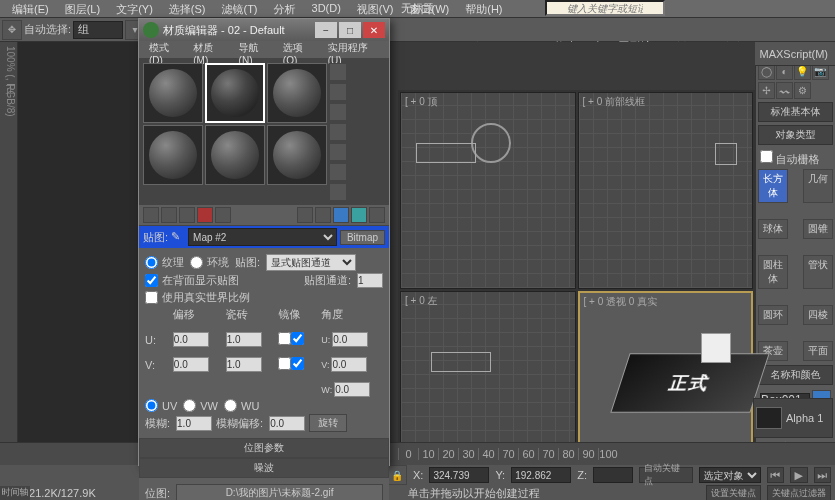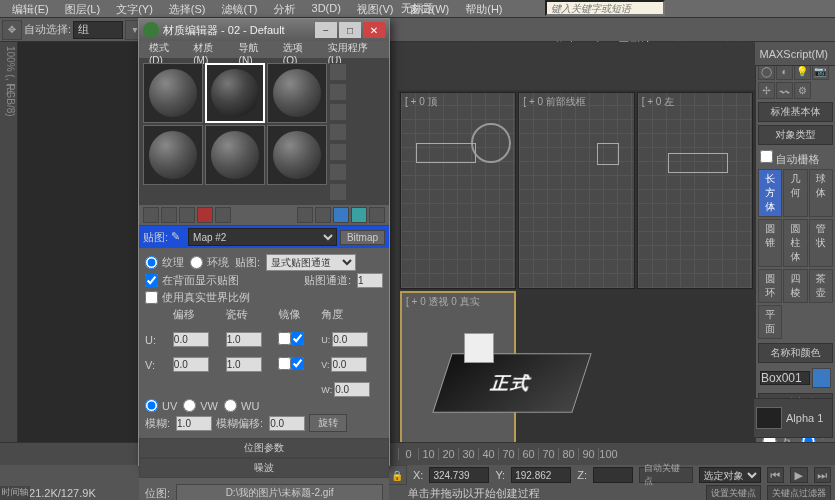--- a/index.html
+++ b/index.html
@@ -6,21 +6,21 @@
 body { background:#4a4a4a; color:#ccc; width:835px; height:500px; overflow:hidden; position:relative; }
 .menubar { background:#6a6a6a; height:18px; display:flex; padding:1px 4px; border-bottom:1px solid #333; }
 .menubar span { padding:1px 8px; color:#ddd; cursor:default; }
 .toolbar { background:#5a5a5a; height:24px; display:flex; align-items:center; padding:2px; gap:2px; border-bottom:1px solid #333; }
 .toolbar .btn, .ico { width:20px; height:20px; background:#555; border:1px solid #444; display:inline-flex; align-items:center; justify-content:center; color:#aaa; font-size:10px; }
 .toolbar input[type=text] { background:#333; border:1px solid #222; color:#ccc; height:18px; padding:0 4px; font-size:11px; }
 .main { display:flex; height:calc(100% - 100px); }
 .left-strip { width:18px; background:#484848; border-right:1px solid #333; writing-mode:vertical-rl; padding:4px 0; font-size:10px; color:#888; }
 .left-dark { width:120px; background:#2a2a2a; }
 .center { flex:1; background:#3a3a3a; position:relative; }
-.viewports { display:grid; grid-template-columns:1fr 1fr 1fr; grid-template-rows:1fr 1fr; gap:2px; padding:2px; height:100%; background:#333; }
+.viewports { display:grid; grid-template-columns:1fr 1fr; grid-template-rows:1fr 1fr; gap:2px; padding:2px; height:100%; background:#333; }
 .vp { background:#4a4a4a; border:1px solid #222; position:relative; background-image:repeating-linear-gradient(0deg,#555 0,#555 1px,transparent 1px,transparent 14px),repeating-linear-gradient(90deg,#555 0,#555 1px,transparent 1px,transparent 14px); }
 .vp.persp { background:#5a5a5a; border:2px solid #b89c52; background-image:none; }
 .vp-label { position:absolute; top:2px; left:4px; font-size:10px; color:#aaa; }
 .persp-box { position:absolute; top:60px; left:40px; width:140px; height:60px; background:linear-gradient(135deg,#111,#444); transform:skewX(-18deg) rotateX(8deg); border:1px solid #999; display:flex; align-items:center; justify-content:center; color:#fff; font-size:18px; font-weight:bold; letter-spacing:2px; }
 .persp-cube { position:absolute; top:40px; right:20px; width:30px; height:30px; background:#eee; border:1px solid #999; }
 .wire-rect { position:absolute; border:1px solid #aaa; width:60px; height:20px; }
 .right-panel { width:80px; background:#5a5a5a; border-left:1px solid #333; padding:2px; overflow:hidden; }
 .rp-row { display:flex; flex-wrap:wrap; gap:1px; margin-bottom:2px; }
 .rp-row .ico { width:17px; height:17px; }
 .rp-hdr { background:#444; padding:2px; text-align:center; font-size:10px; border:1px solid #333; margin:3px 0; }
@@ -67,21 +67,21 @@
 .rollout-body label { display:inline-block; margin-right:2px; }
 .rollout-body input[type=text] { background:#ddd; border:1px solid #888; color:#333; height:15px; font-size:10px; width:36px; }
 .rollout-body select { background:#ddd; border:1px solid #888; color:#333; height:17px; font-size:10px; }
 .rollout-body .row { display:flex; align-items:center; gap:4px; margin:2px 0; }
 .rollout-body .grid3 { display:grid; grid-template-columns:repeat(5,auto); gap:10px 4px; font-size:9px; align-items:center; }
 .rollout-body .btnr { padding:1px 8px; background:#666; border:1px solid #444; font-size:10px; }
 .icon-bar2 { background:#555; height:24px; display:flex; align-items:center; gap:1px; padding:2px; border-bottom:1px solid #333; }
 .icon-bar2 .ico { background:linear-gradient(#666,#444); }
 .icon-bar2 .ico.active { background:#b89c52; }
 .icon-bar2 select { background:#333; border:1px solid #222; color:#ccc; height:18px; font-size:10px; }
-.search-box { position:absolute; top:0; right:170px; background:#f5f0e0; height:16px; width:120px; font-size:10px; color:#888; padding:0 4px; font-style:italic; }
+.search-box { position:absolute; top:0; right:170px; background:#f5f0e0; height:16px; width:120px; font-size:10px; color:#888; padding:0 20px; font-style:italic; }
 .title-center { position:absolute; top:0; left:50%; transform:translateX(-50%); color:#ccc; font-size:11px; }
 .vp-gizmo { position:absolute; width:40px; height:40px; border:2px solid #999; border-radius:50%; }
 </style>
 </head>
 <body>
 
 <div class="menubar">
   <span>编辑(E)</span>
   <span>图层(L)</span>
   <span>文字(Y)</span>
@@ -175,21 +175,21 @@
       <span class="ico">📷</span>
     </div>
     <div class="rp-row">
       <span class="ico">✢</span>
       <span class="ico">〰</span>
       <span class="ico">⚙</span>
     </div>
     <div class="rp-hdr">标准基本体</div>
     <div class="rp-hdr">对象类型</div>
     <div style="padding:2px;font-size:9px"><input type="checkbox" style=""> <span>自动栅格</span></div>
-    <div class="rp-list" style="display:grid;grid-template-columns:1fr 1fr 1fr;gap:1px">
+    <div class="rp-list" style="display:grid;grid-template-columns:1fr 1fr;gap:15px">
       <div class="sel">长方体</div>
       <div>几何</div>
       <div>球体</div>
       <div>圆锥</div>
       <div>圆柱体</div>
       <div>管状</div>
       <div>圆环</div>
       <div>四棱</div>
       <div>茶壶</div>
       <div>平面</div>

